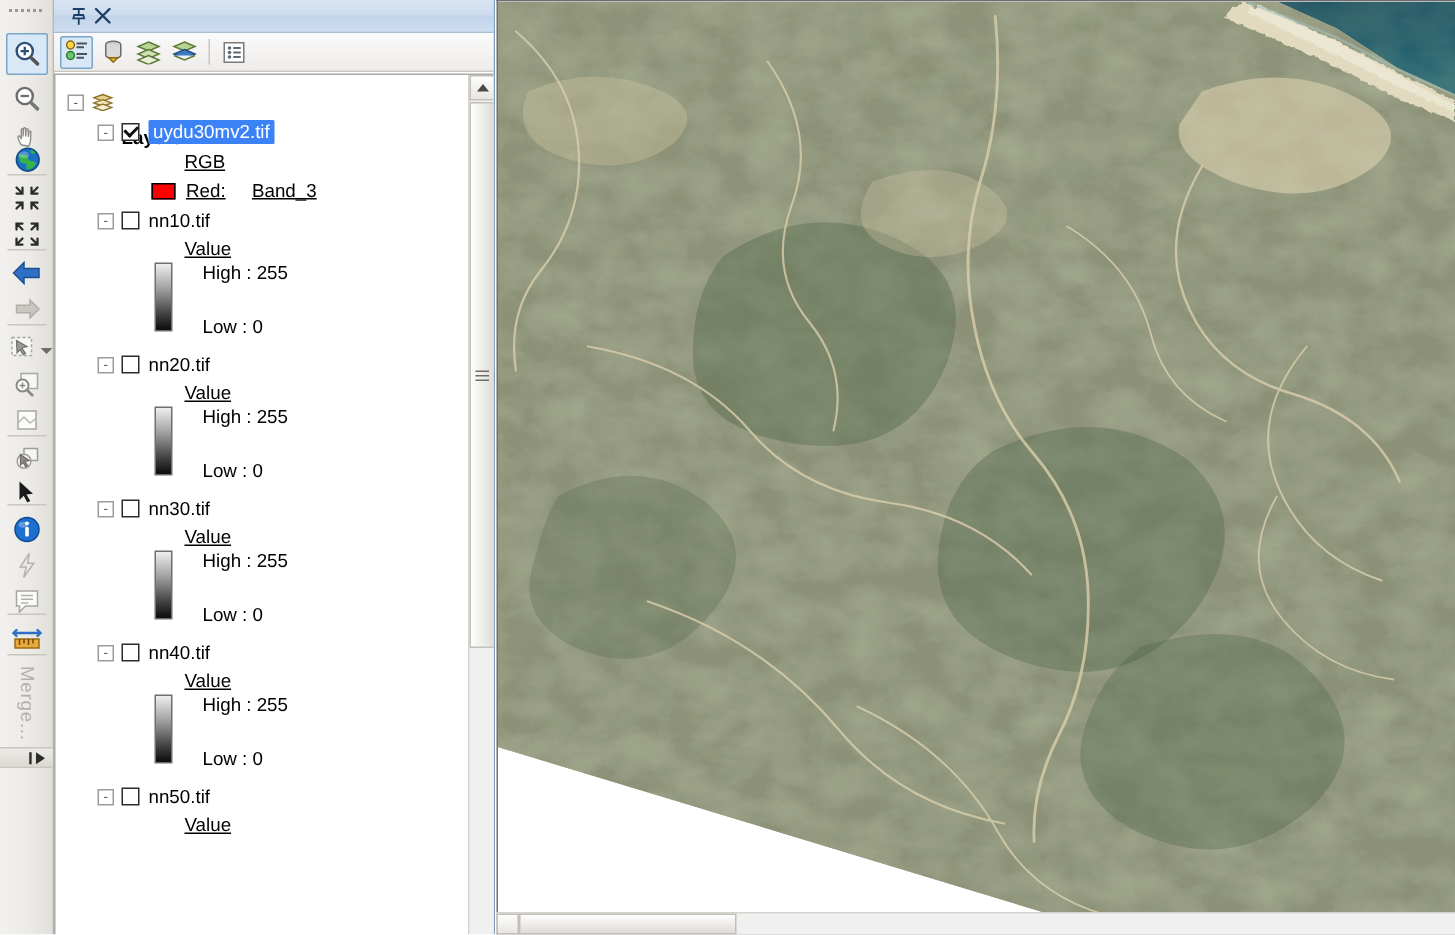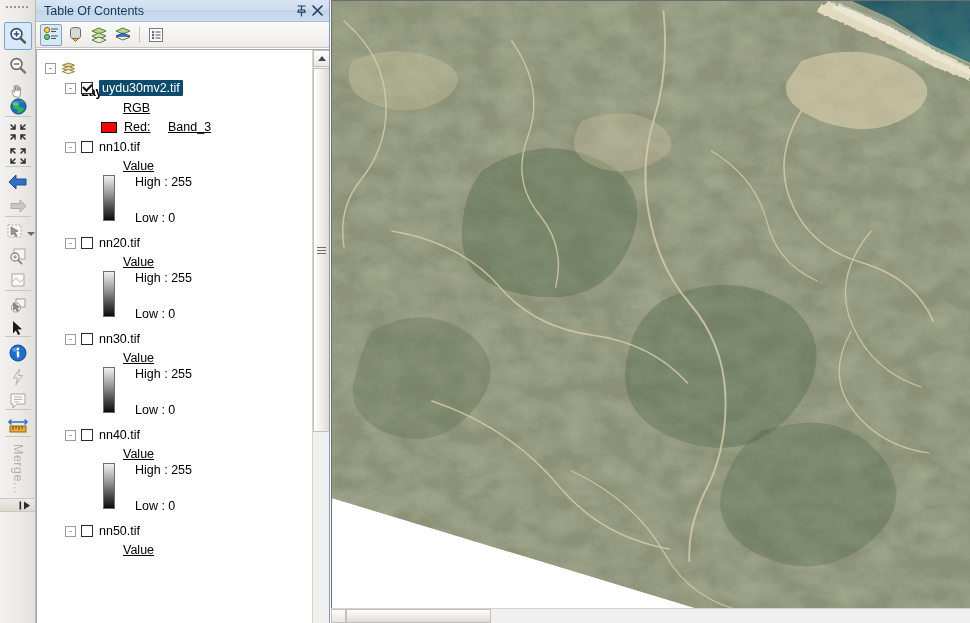--- a/index.html
+++ b/index.html
@@ -50,21 +50,21 @@
 
   .row{display:flex;align-items:center;height:18px;white-space:nowrap;}
   .exp{width:11px;height:11px;border:1px solid #9b9b9b;background:#fff;
        display:inline-flex;align-items:center;justify-content:center;
        font-size:9px;line-height:1;color:#555;margin-right:5px;flex:none;box-sizing:border-box;}
   .cb{width:12px;height:12px;border:1px solid #2b2b2b;background:#fff;margin-right:6px;flex:none;
       display:inline-flex;align-items:center;justify-content:center;box-sizing:border-box;}
   .cb.on::after{content:"";width:7px;height:4px;border-left:2px solid #111;border-bottom:2px solid #111;
                 transform:rotate(-45deg) translate(1px,-1px);}
   .lname{font-size:12.5px;}
-  .lname.sel{background:#0c4a6e;color:#fff;padding:1px 3px;border-radius:1px;}
+  .lname.sel{background:#3b82f6;color:#fff;padding:1px 3px;border-radius:1px;}
   .grp{font-weight:bold;font-size:12.5px;margin-top:48px;}
   .stack{width:15px;height:12px;margin-right:5px;flex:none;}
   .sub{font-size:12.5px;text-decoration:underline;}
   .swatch{width:16px;height:11px;border:1px solid #000;margin-right:7px;flex:none;box-sizing:border-box;}
   .ramp{width:12px;height:46px;border:1px solid #6f6f6f;box-sizing:border-box;
         background:linear-gradient(to bottom,#efefef 0%,#9a9a9a 40%,#4a4a4a 72%,#0c0c0c 100%);}
   .legend{display:flex;}
   .legend .rcol{padding-left:58px;}
   .legend .tcol{padding-left:20px;font-size:12.5px;}
   .legend .tcol .hi{line-height:14px;}
@@ -289,21 +289,20 @@
       <svg width="13" height="9" viewBox="0 0 13 9">
         <rect x="0.5" y="0.5" width="1.6" height="8" fill="#2b2b2b"></rect>
         <path d="M5 0.5 L11 4.5 L5 8.5 Z" fill="#2b2b2b"></path>
       </svg>
     </div>
   </div>
 
   <div id="toc">
 
     <div id="toc-title">
-      <div class="t">Table Of Contents</div>
       <div class="ic">
         <svg width="11" height="12" viewBox="0 0 11 12">
           <path d="M2 1h7M5.5 1v4M2.5 5h6l.6 2.2H1.9zM5.5 7.2V11" stroke="#1c3f66" stroke-width="1.2" fill="none" stroke-linecap="round"></path>
         </svg>
       </div>
       <div class="ic">
         <svg width="11" height="11" viewBox="0 0 11 11">
           <path d="M1 1l9 9M10 1l-9 9" stroke="#1c3f66" stroke-width="1.6" stroke-linecap="round"></path>
         </svg>
       </div>

